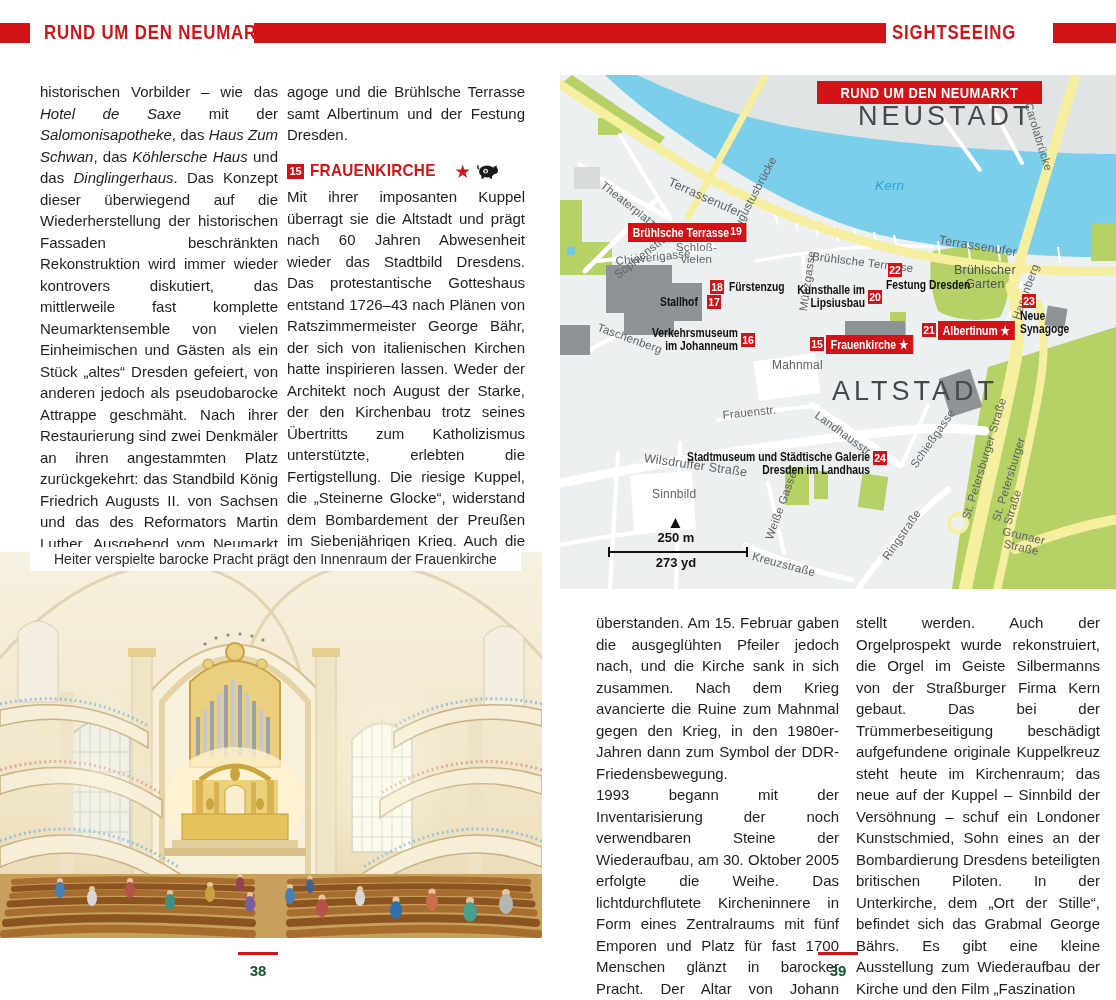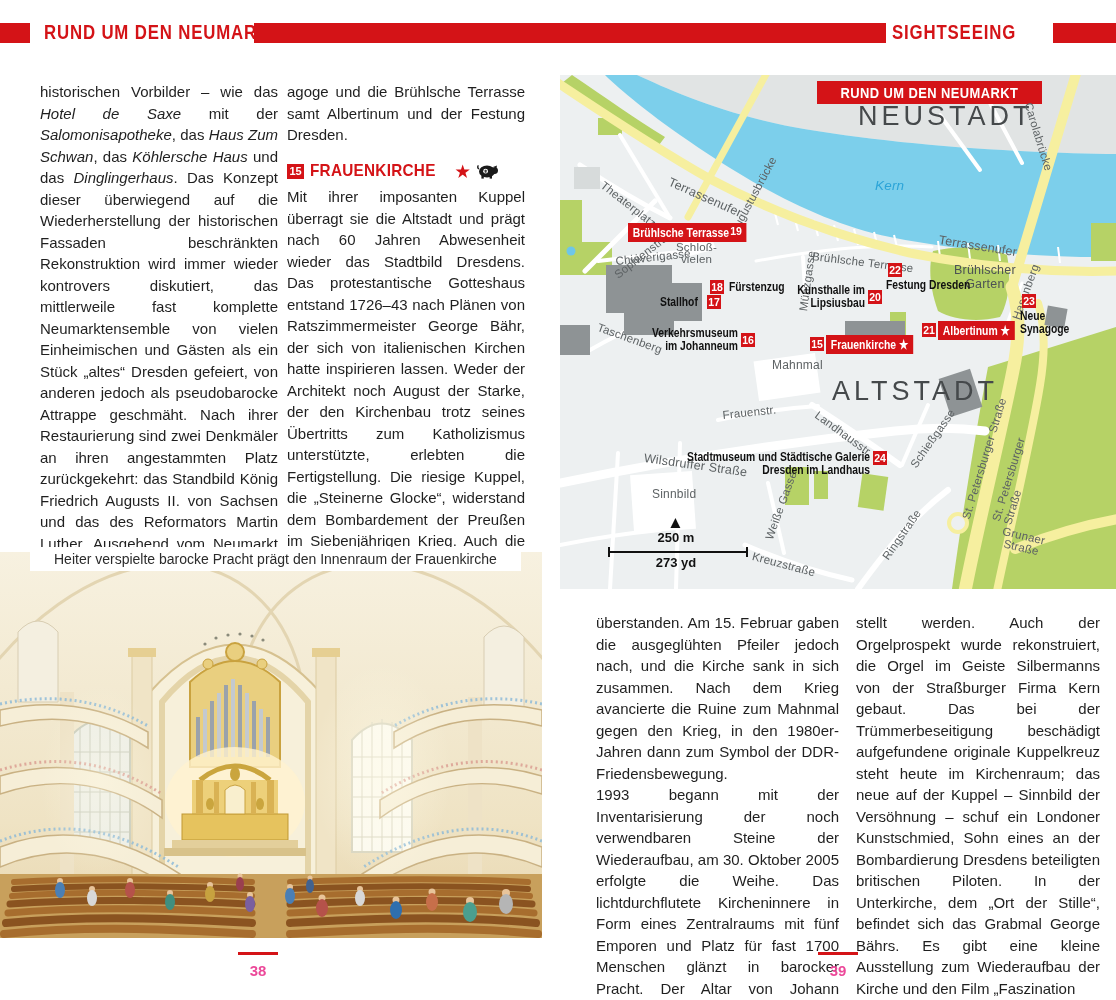--- a/index.html
+++ b/index.html
@@ -39,21 +39,21 @@
             transform:scaleX(.86);transform-origin:left top;}
   .poi .lbl.tar{text-align:right;transform-origin:right top;}
   .poi .redlbl{position:absolute;background:var(--red);color:#fff;font-size:13px;padding:2px 6px;
                white-space:nowrap;transform:scaleX(.8);transform-origin:left top;}
   .scale-num{position:absolute;font-weight:bold;font-size:13px;color:#111;width:90px;text-align:center;}
   .scale-line{position:absolute;height:2px;background:#111;}
   .scale-tick{position:absolute;width:2px;height:10px;background:#111;}
   .north{position:absolute;font-size:17px;color:#111;}
   
   .pagerule{position:absolute;width:40px;height:3px;background:var(--red);}
-  .pagenum{position:absolute;width:40px;text-align:center;font-weight:bold;font-size:15px;color:#ec4899;}
+  .pagenum{position:absolute;width:40px;text-align:center;font-weight:bold;font-size:15px;color:#14532d;}
 </style>
 </head>
 <body>
 
 <div id="page">
 
   <div class="abs redblock" style="left:0;top:23px;width:30px;height:20px;"></div>
   <div class="abs htitle" style="left:44px;top:22px;"><span class="cond">RUND UM DEN NEUMARKT</span></div>
   <div class="abs redblock" style="left:254px;top:23px;width:632px;height:20px;"></div>
   <div class="abs htitle" style="left:892px;top:22px;"><span class="cond">SIGHTSEEING</span></div>

